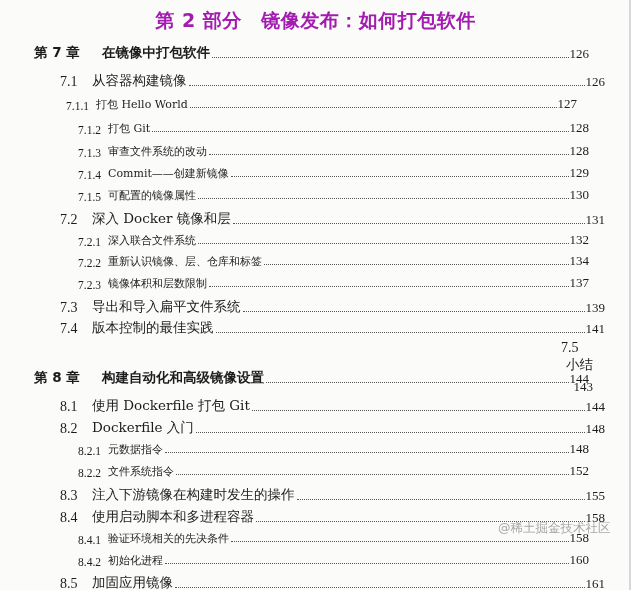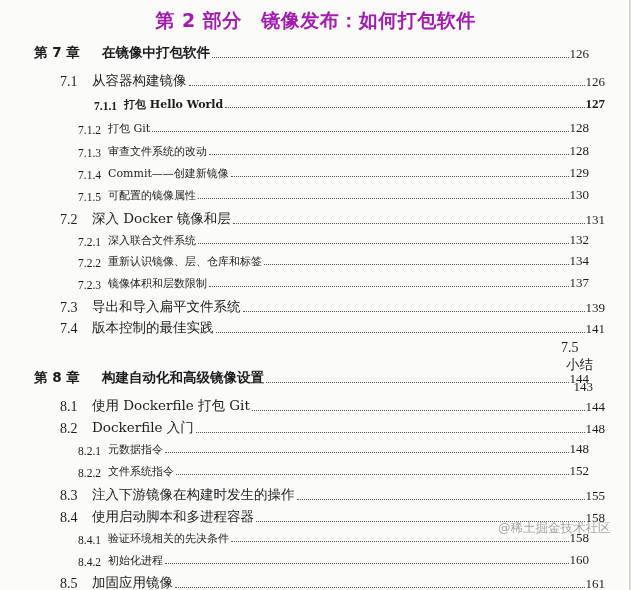--- a/index.html
+++ b/index.html
@@ -60,21 +60,21 @@
       <span class="title">在镜像中打包软件</span>
       <span class="leader"></span>
       <span class="page">126</span>
     </div>
     <div class="row section" style="top: 72px; left: 44px; width: 545px;">
       <span class="num">7.1</span>
       <span class="title">从容器构建镜像</span>
       <span class="leader"></span>
       <span class="page">126</span>
     </div>
-    <div class="row sub" style="top: 96px; left: 94px; width: 511px; font-weight: bold;">
+    <div class="row sub" style="top: 96px; left: 66px; width: 511px;">
       <span class="num">7.1.1</span>
       <span class="title">打包 Hello World</span>
       <span class="leader"></span>
       <span class="page">127</span>
     </div>
     <div class="row sub" style="top: 120px; left: 78px; width: 511px;">
       <span class="num">7.1.2</span>
       <span class="title">打包 Git</span>
       <span class="leader"></span>
       <span class="page">128</span>

